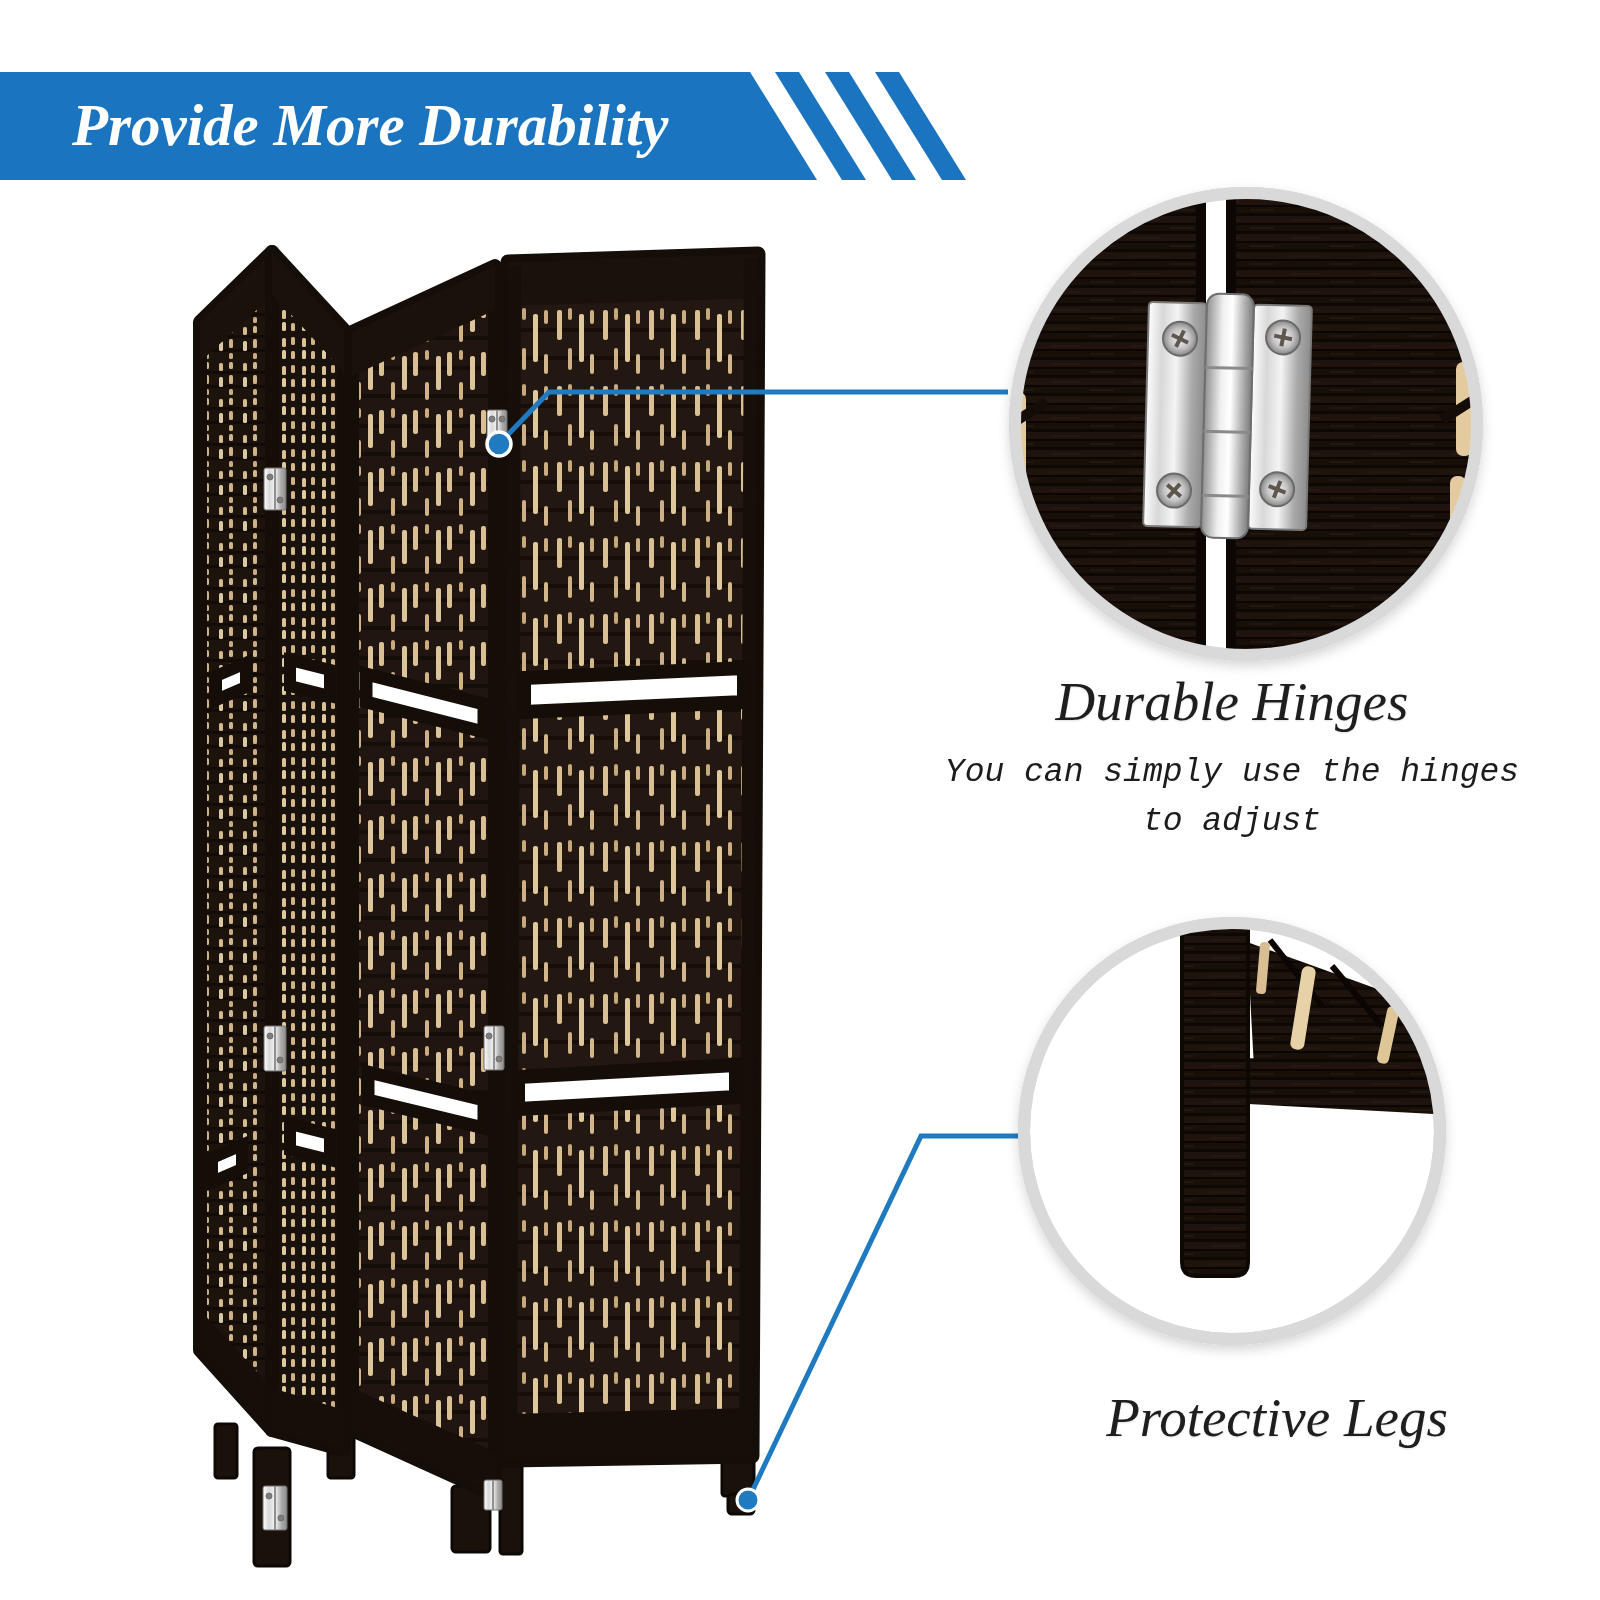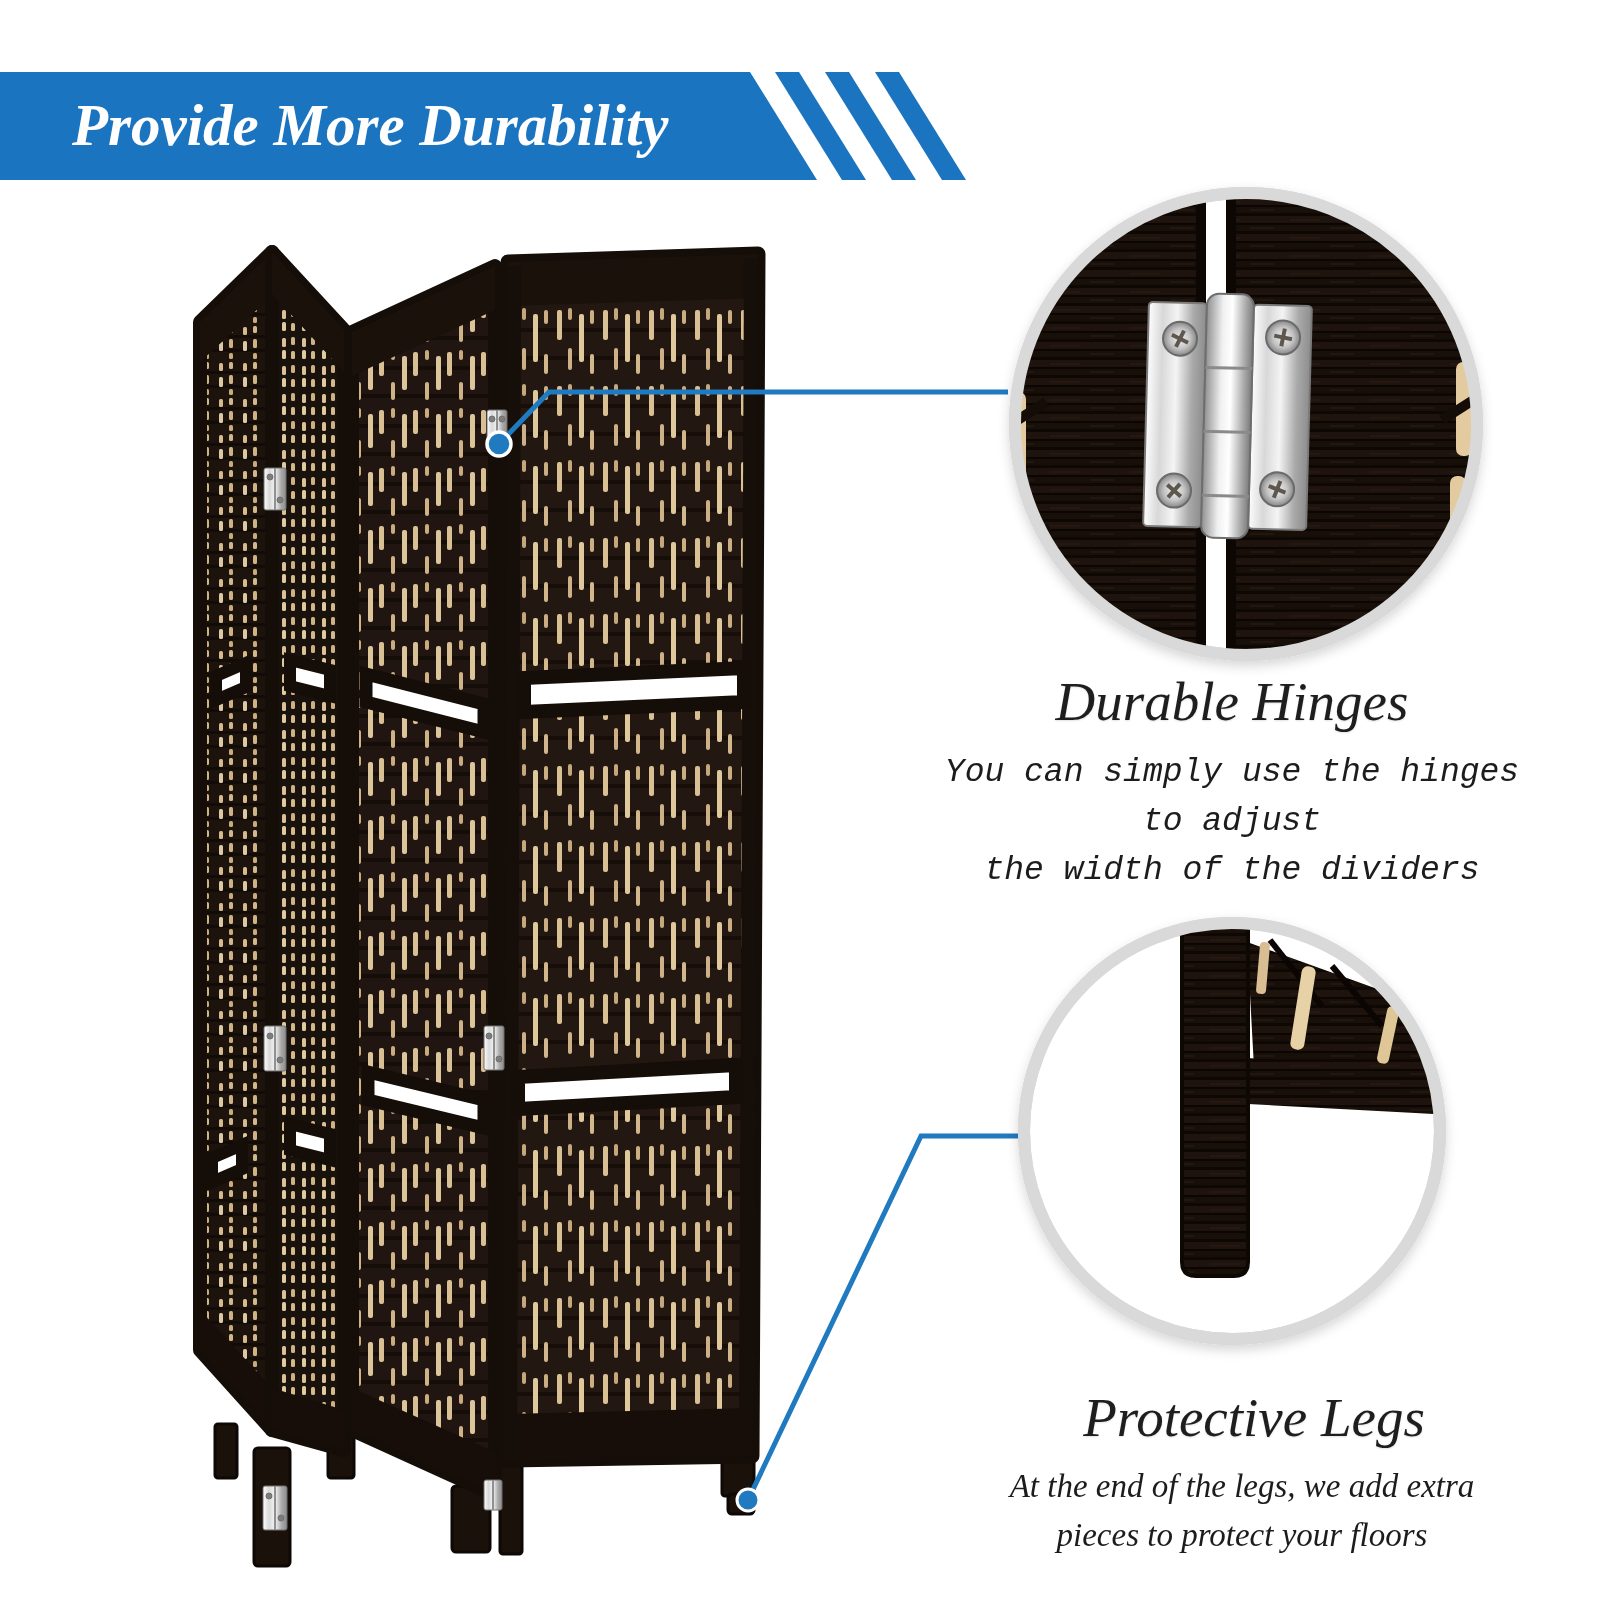--- a/index.html
+++ b/index.html
@@ -14,21 +14,21 @@
   .detail-block{position:absolute;width:620px;text-align:center;}
   .detail-title{
     font-size:55px;font-weight:normal;font-style:italic;color:#1e1e1e;
     line-height:60px;text-shadow:0 1px 2px rgba(0,0,0,0.12);
   }
   .detail-text{
     font-size:33px;font-style:italic;color:#1c1c1c;line-height:49px;
   }
   .hinges-title{left:922px;top:672px;}
   .hinges-text{left:922px;top:748px;font-family:Liberation Mono, monospace;}
-  .legs-title{left:944px;top:1388px;}
+  .legs-title{left:967px;top:1388px;}
   .legs-text{left:932px;top:1462px;}
 </style>
 </head>
 <body>
 
 <div class="stage">
 
 <svg width="1600" height="1600" viewBox="0 0 1600 1600">
   <defs>
     <linearGradient id="metal" x1="0" y1="0" x2="1" y2="0">
@@ -299,24 +299,19 @@
   </g>
 </svg>
 
 <div class="banner-title">Provide More Durability</div>
 
 <div class="detail-block hinges-title">
   <div class="detail-title">Durable Hinges</div>
 </div>
 <div class="detail-block hinges-text">
   <div class="detail-text">You can simply use the hinges to adjust</div>
-  <div class="detail-text">the width of the dividers</div>
 </div>
 
 <div class="detail-block legs-title">
   <div class="detail-title">Protective Legs</div>
 </div>
-<div class="detail-block legs-text">
-  <div class="detail-text">At the end of the legs, we add extra</div>
-  <div class="detail-text">pieces to protect your floors</div>
+
 </div>
 
-</div>
-
 </body></html>

